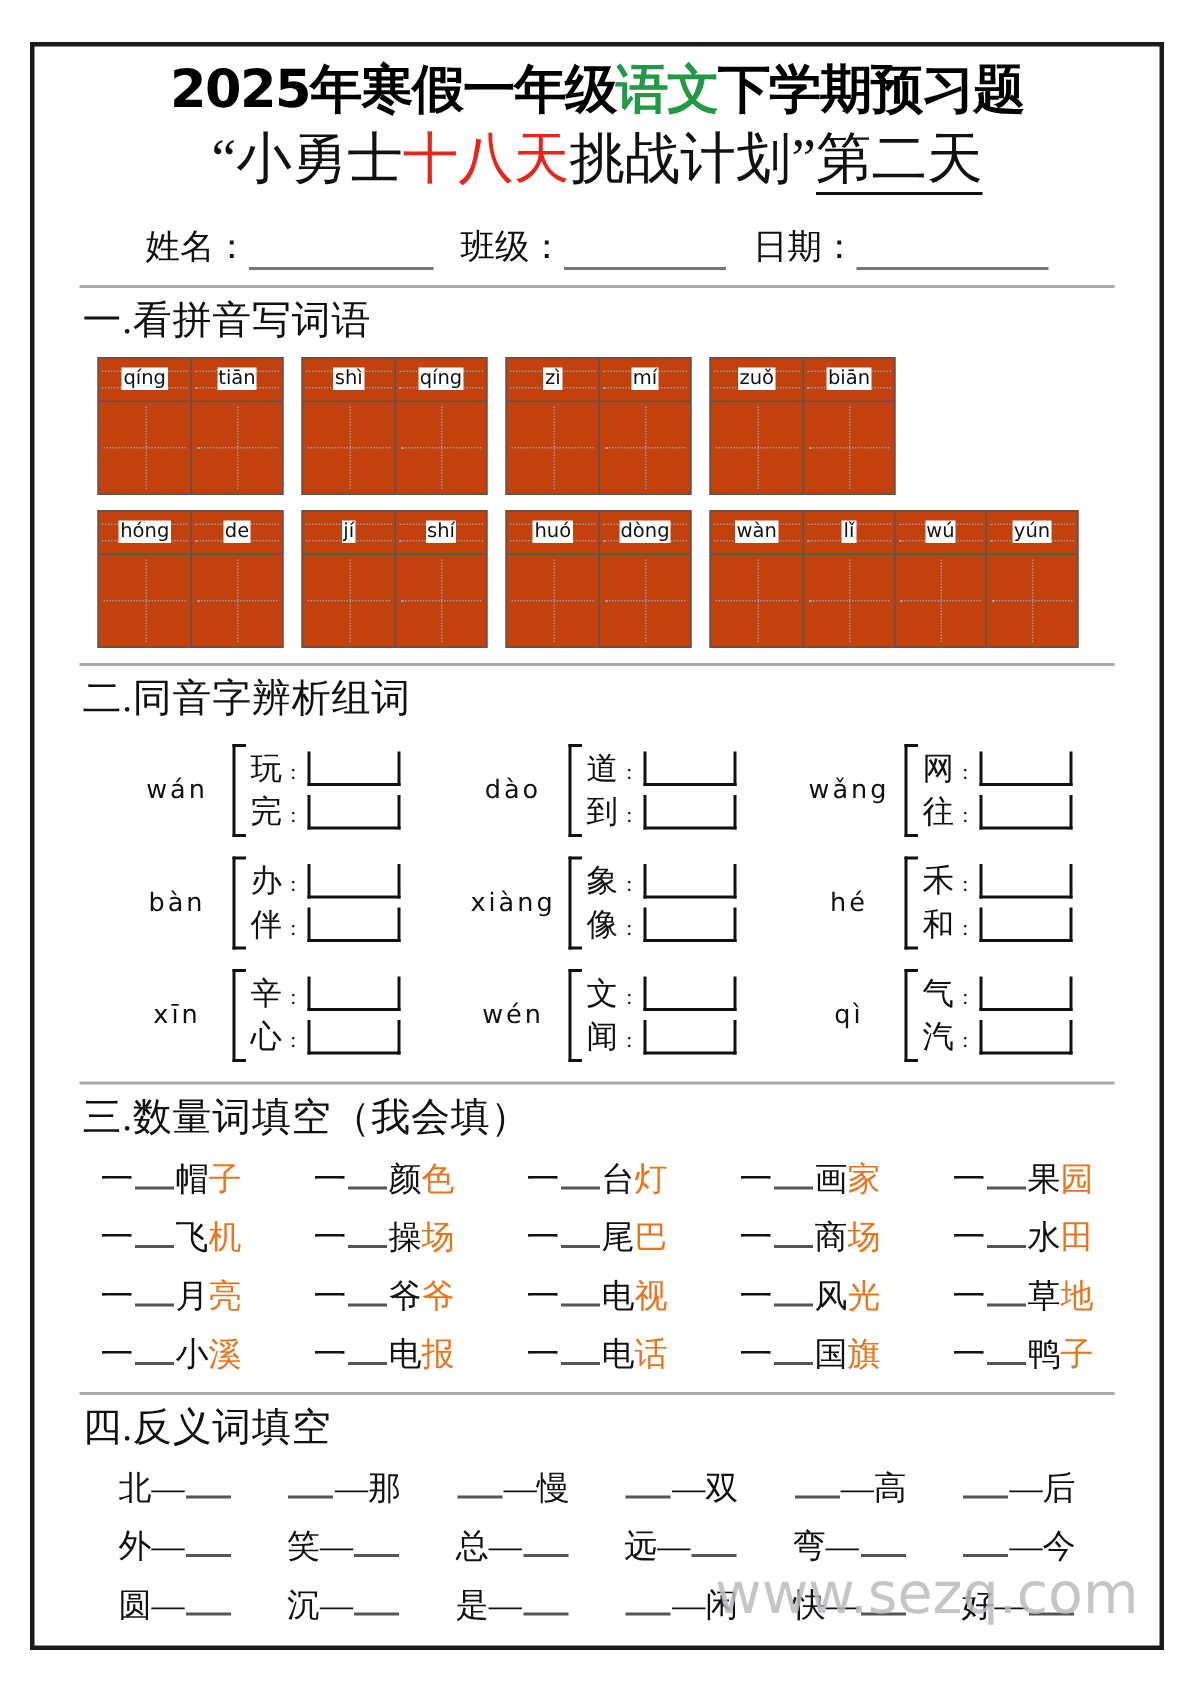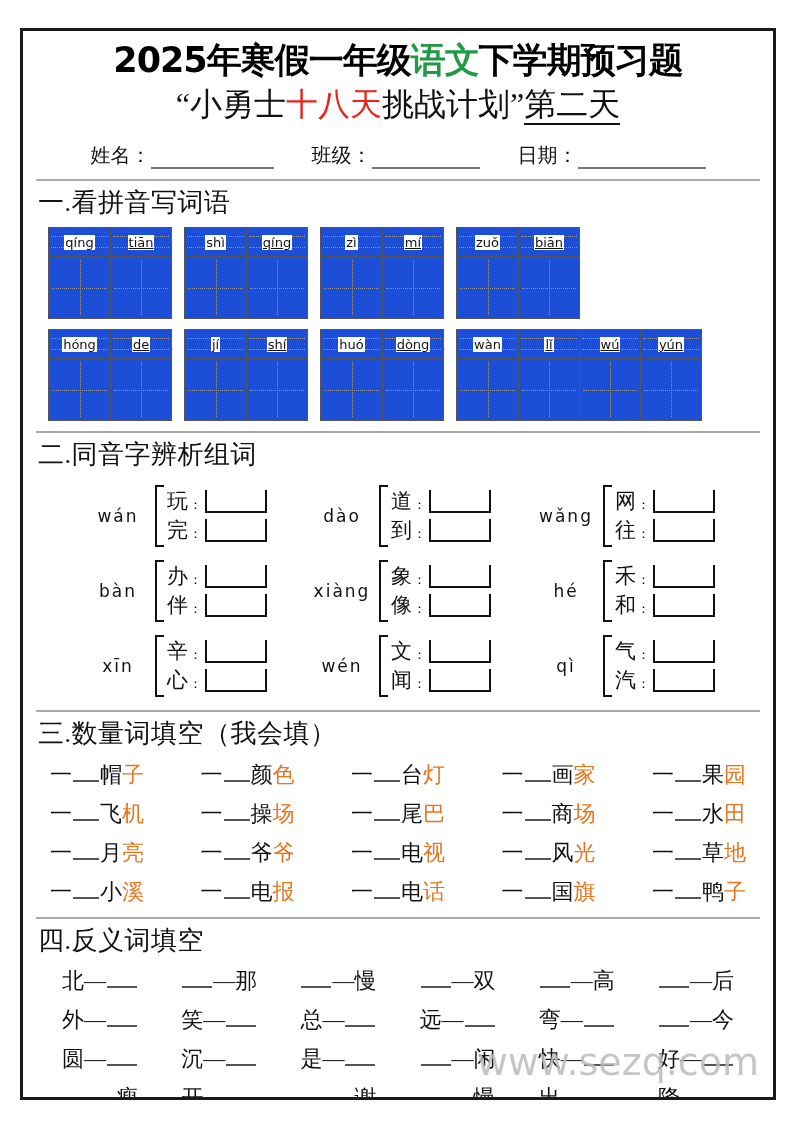--- a/index.html
+++ b/index.html
@@ -10,77 +10,77 @@
     overflow:hidden;
   }
   .page{
     position:absolute;left:20px;top:28px;
     width:756px;height:1072px;
     border:3px solid #1a1a1a;
     box-sizing:border-box;
     background:#fff;
     overflow:hidden;
   }
-  .inner{padding:0 11px;position:relative;height:100%;}
+  .inner{padding:0 28px;position:relative;height:100%;}
 
   
   .title1{
     text-align:center;
     font-family:"DejaVu Sans","Liberation Sans",sans-serif;
     font-weight:bold;
     font-size:35px;
     letter-spacing:-1px;
     line-height:1.15;
     margin-top:9px;
     color:#000;
     white-space:nowrap;
   }
   .title1 .green{color:#229944;}
   .title2{
     text-align:center;
-    font-size:32px;
+    font-size:37px;
     line-height:1.25;
     margin-top:4px;
     color:#111;
     white-space:nowrap;
   }
   .title2 .red{color:#e8251b;}
   .title2 .ul{border-bottom:2px solid #111;padding-bottom:1px;}
 
   
   .namerow{
     display:flex;justify-content:center;align-items:flex-end;
-    gap:38px;margin-top:18px;font-size:20px;color:#111;
+    gap:18px;margin-top:18px;font-size:23px;color:#111;
   }
   .namerow .fld{display:flex;align-items:flex-end;}
   .namerow .lbl{white-space:nowrap;}
   .blank-a{display:inline-block;border-bottom:2px solid #777;height:17px;}
   .w120{width:123px;} .w105{width:108px;} .w125{width:128px;}
 
   .divider{height:0;border-top:2px solid #aaa;margin:10px 2px 0 2px;}
 
   
   .sec-h{
     font-size:26px;color:#111;margin:4px 0 0 4px;letter-spacing:0.5px;
   }
 
   
   .tz-rows{margin-top:7px;}
   .tz-row{display:flex;justify-content:flex-start;gap:12px;margin-bottom:10px;padding-left:14px;}
-  .tz-group{border:1.5px solid #555;display:flex;flex-direction:column;background:#1d4ed8;}
+  .tz-group{border:1.5px solid #555;display:flex;flex-direction:column;background:#c2410c;}
   .tz-top{display:flex;border-bottom:1.5px solid #555;}
   .tz-bot{display:flex;}
   .tz-pin{
     width:61px;height:28px;position:relative;
     display:flex;align-items:center;justify-content:center;
     font-family:"DejaVu Sans","Liberation Sans",sans-serif;
     font-size:13px;color:#111;
     box-sizing:border-box;
   }
-  .tz-pin + .tz-pin{border-left:1.5px solid #555;text-decoration:underline;}
+  .tz-pin + .tz-pin{border-left:1.5px solid #555;}
   .tz-pin::before,.tz-pin::after{
     content:"";position:absolute;left:2px;right:2px;height:0;
     border-top:1px dotted #999;
   }
   .tz-pin::before{top:8px;}
   .tz-pin::after{bottom:8px;}
   .tz-pin span{position:relative;z-index:2;background:#fff;padding:0 1px;}
   .tz-cell{
     width:61px;height:61px;position:relative;box-sizing:border-box;
   }

